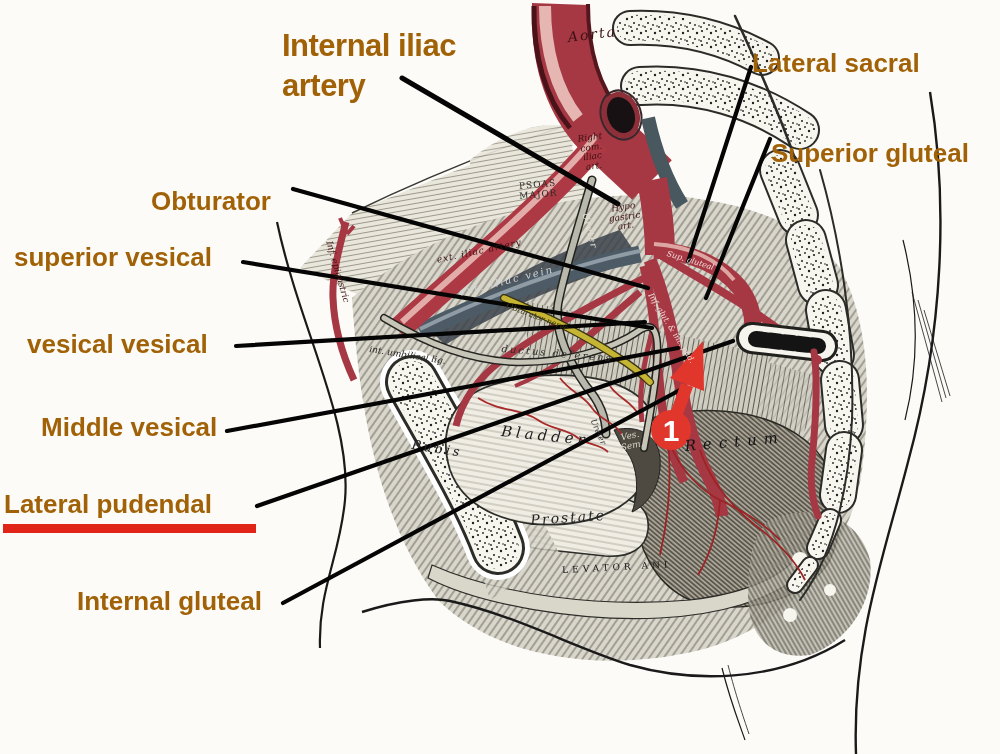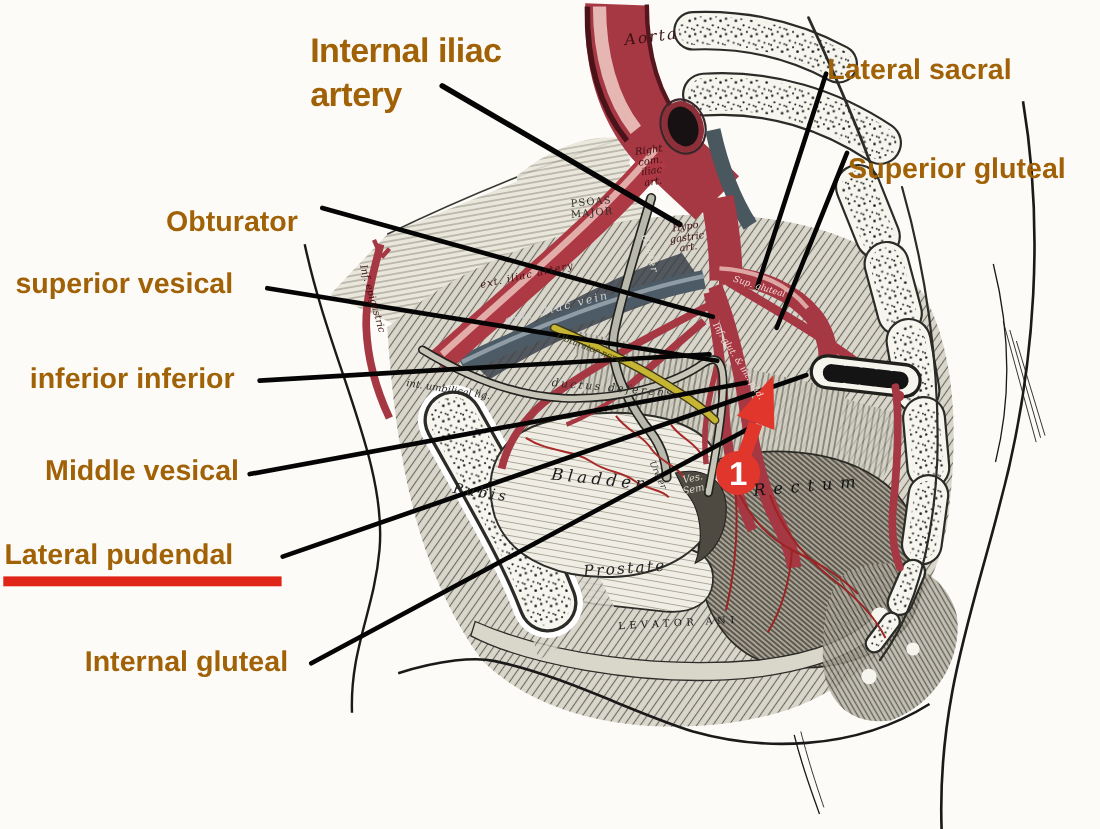--- a/index.html
+++ b/index.html
@@ -248,21 +248,21 @@
     <text x="671" y="441" text-anchor="middle" font-family="Liberation Sans, sans-serif" font-size="30" font-weight="bold" fill="#ffffff">1</text>
   </g>
 </svg>
 
   <div class="lbl lbl-iia l-iia">Internal iliac
 artery</div>
   <div class="lbl l-lat">Lateral sacral</div>
   <div class="lbl l-sup">Superior gluteal</div>
   <div class="lbl l-obt">Obturator</div>
   <div class="lbl l-sv">superior vesical</div>
-  <div class="lbl l-iv">inferior inferior</div>
+  <div class="lbl l-iv">vesical vesical</div>
   <div class="lbl l-mr">Middle vesical</div>
   <div class="lbl l-ip">Lateral pudendal</div>
   <div class="lbl l-ig">Internal gluteal</div>
   <div class="underline"></div>
 
   <div class="eng e-aorta">Aorta</div>
   <div class="eng e-rcia">Right
 com.
 iliac
 art.</div>

